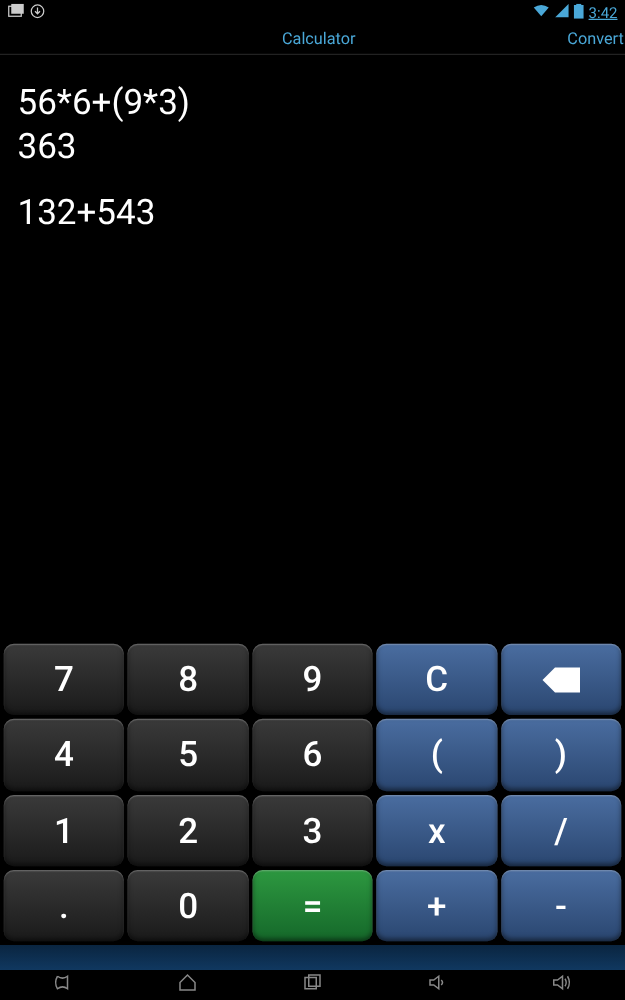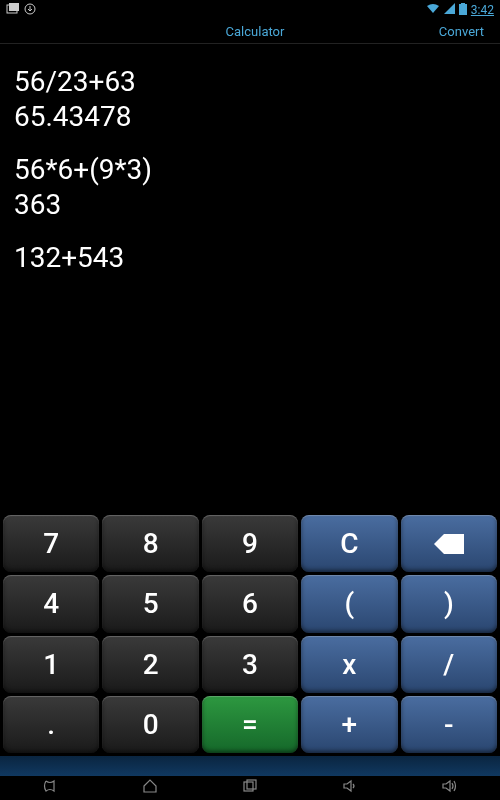--- a/index.html
+++ b/index.html
@@ -31,21 +31,21 @@
       position: relative;
       border-bottom: 1px solid #222;
       padding-left: 10px;
     }
     .header-title {
       color: #4aa8d8;
       font-size: 13px;
     }
     .header-right {
       position: absolute;
-      right: 16px;
+      right: 1px;
       color: #4aa8d8;
       font-size: 13px;
     }
     .display-area {
       height: 468px;
       padding: 20px 14px;
       color: #fff;
       font-size: 28px;
       font-weight: 400;
       line-height: 1.25;
@@ -143,24 +143,20 @@
     <span>3:42</span>
   </div>
 </div>
 
 <div class="header">
   <span class="header-title">Calculator</span>
   <span class="header-right">Convert</span>
 </div>
 
 <div class="display-area">
-  <div class="calc-entry">
-    <div class="calc-line">56/23+63</div>
-    <div class="calc-line">65.43478</div>
-  </div>
   <div class="calc-entry">
     <div class="calc-line">56*6+(9*3)</div>
     <div class="calc-line">363</div>
   </div>
   <div class="calc-entry">
     <div class="calc-line">132+543</div>
   </div>
 </div>
 
 <div class="keypad" id="keypad">

